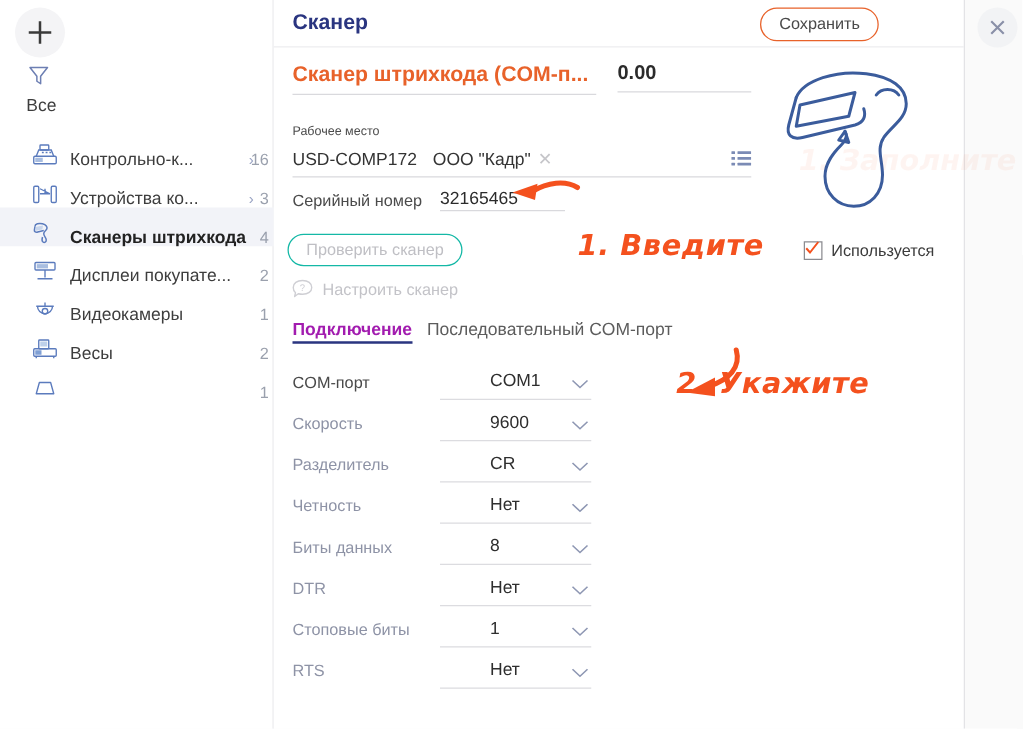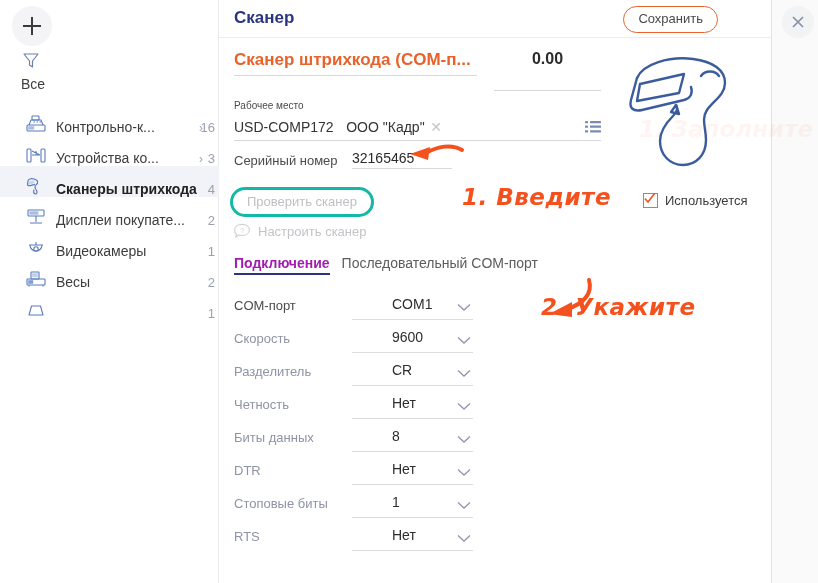--- a/index.html
+++ b/index.html
@@ -131,21 +131,21 @@
   }
   .panel-title {
     position: absolute;
     left: 15px; top: 8px;
     font-size: 17px;
     font-weight: bold;
     color: #2a3580;
   }
   .save-btn {
     position: absolute;
-    right: 53px; top: 6px;
+    right: 68px; top: 6px;
     padding: 4px 14px 5px;
     border: 1px solid #e8622a;
     border-radius: 16px;
     font-size: 13px;
     color: #4a4a4a;
     background: #ffffff;
     cursor: pointer;
     line-height: 1.2;
   }
   .close-btn {
@@ -176,26 +176,26 @@
     font-weight: bold;
     color: #e8622a;
     white-space: nowrap;
     overflow: hidden;
     cursor: text;
   }
   .price-field {
     position: absolute;
     left: 275px; top: 12px;
     width: 107px;
-    padding-bottom: 22px;
+    padding-bottom: 5px;
     border-bottom: 1px solid #d9d9dd;
     font-size: 16px;
     font-weight: bold;
     color: #2b2b2b;
-    text-align: center;
+    text-align: left;
     cursor: text;
   }
 
   .wp-label {
     position: absolute;
     left: 15px; top: 62px;
     font-size: 10px;
     color: #4b4b4b;
   }
   .wp-field {
@@ -228,21 +228,21 @@
     border-bottom: 1px solid #d9d9dd;
     font-size: 14px;
     color: #2b2b2b;
     cursor: text;
   }
 
   .check-btn {
     position: absolute;
     left: 11px; top: 149px;
     padding: 4px 14px 5px;
-    border: 3px solid #14b8a6;
+    border: 1px solid #14b8a6;
     border-radius: 15px;
     font-size: 13px;
     color: #bfbfc4;
     background: #fff;
   }
   .setup-link {
     position: absolute;
     left: 14px; top: 185px;
     display: flex;
     align-items: center;

